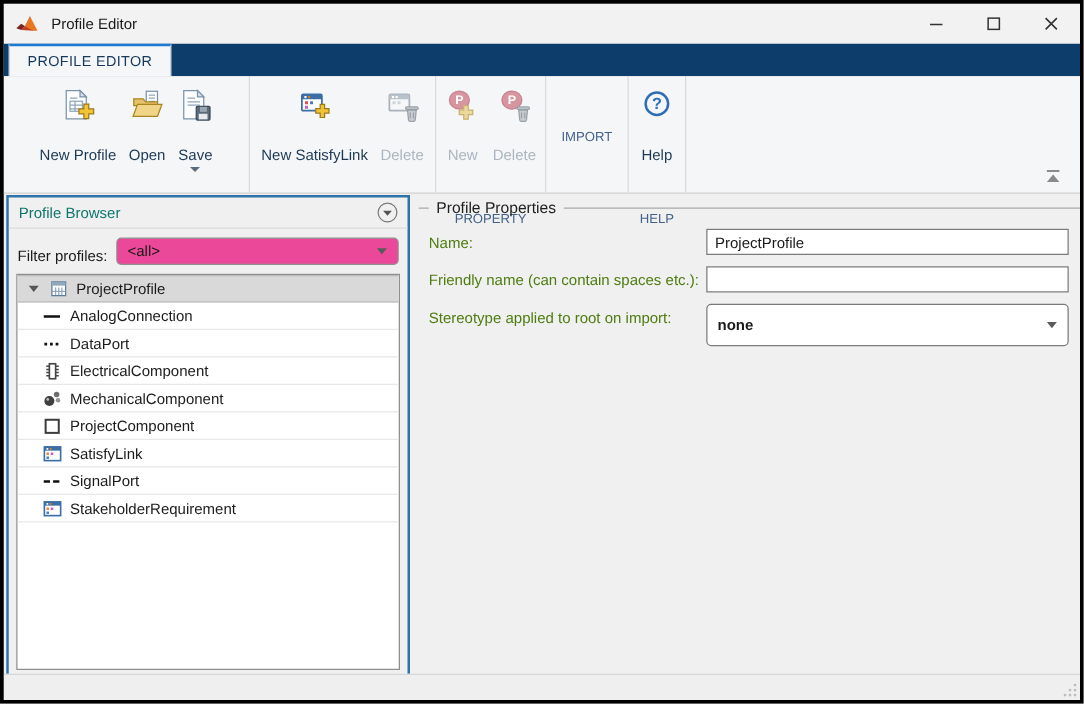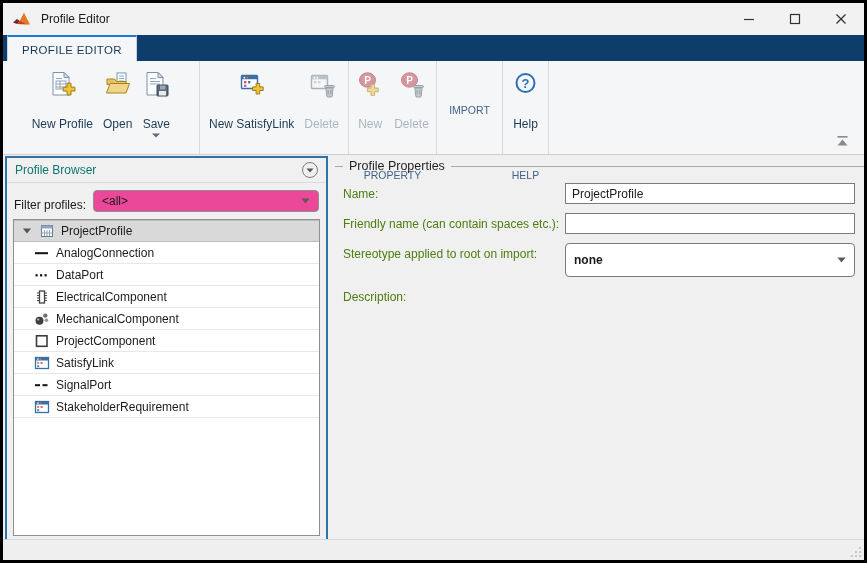--- a/index.html
+++ b/index.html
@@ -421,21 +421,20 @@
         <span>none</span>
         <span class="caret">
           <svg width="9" height="6" viewBox="0 0 9 6">
               <polygon points="0.5,0.5 8.5,0.5 4.5,5.5" fill="#5a5a5a"></polygon>
             </svg>
         </span>
       </div>
     </div>
 
     <div class="prow">
-      <span class="plabel">Description:</span>
     </div>
   </div>
 
   <div class="statusbar">
     <span class="resize-grip">
       <svg width="13" height="13" viewBox="0 0 13 13">
         <circle cx="11" cy="3" r="1.1" fill="#bdbdbd"></circle>
         <circle cx="11" cy="7" r="1.1" fill="#bdbdbd"></circle>
         <circle cx="7" cy="7" r="1.1" fill="#bdbdbd"></circle>
         <circle cx="11" cy="11" r="1.1" fill="#bdbdbd"></circle>

